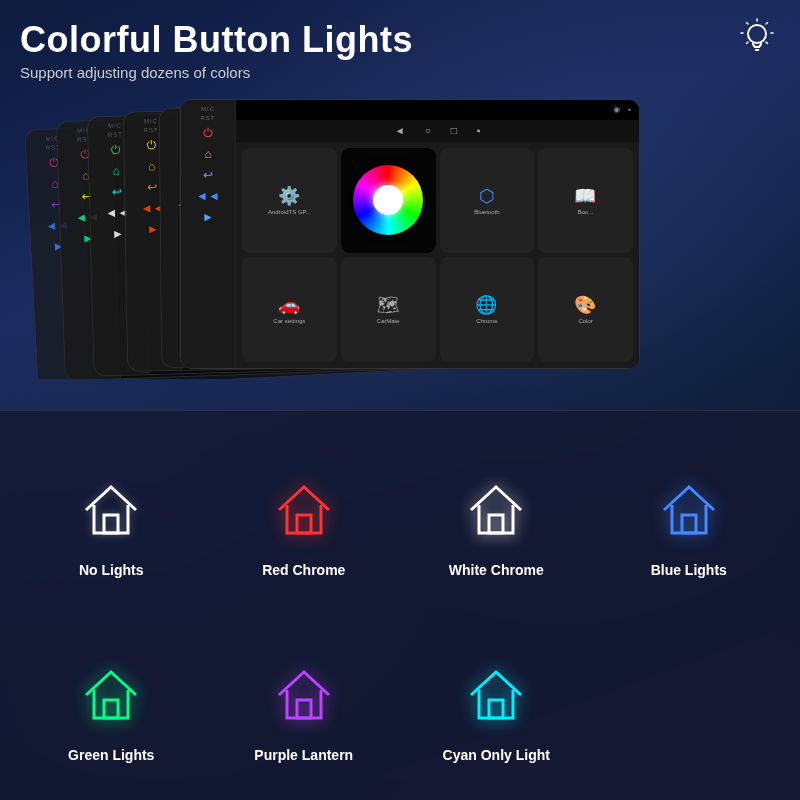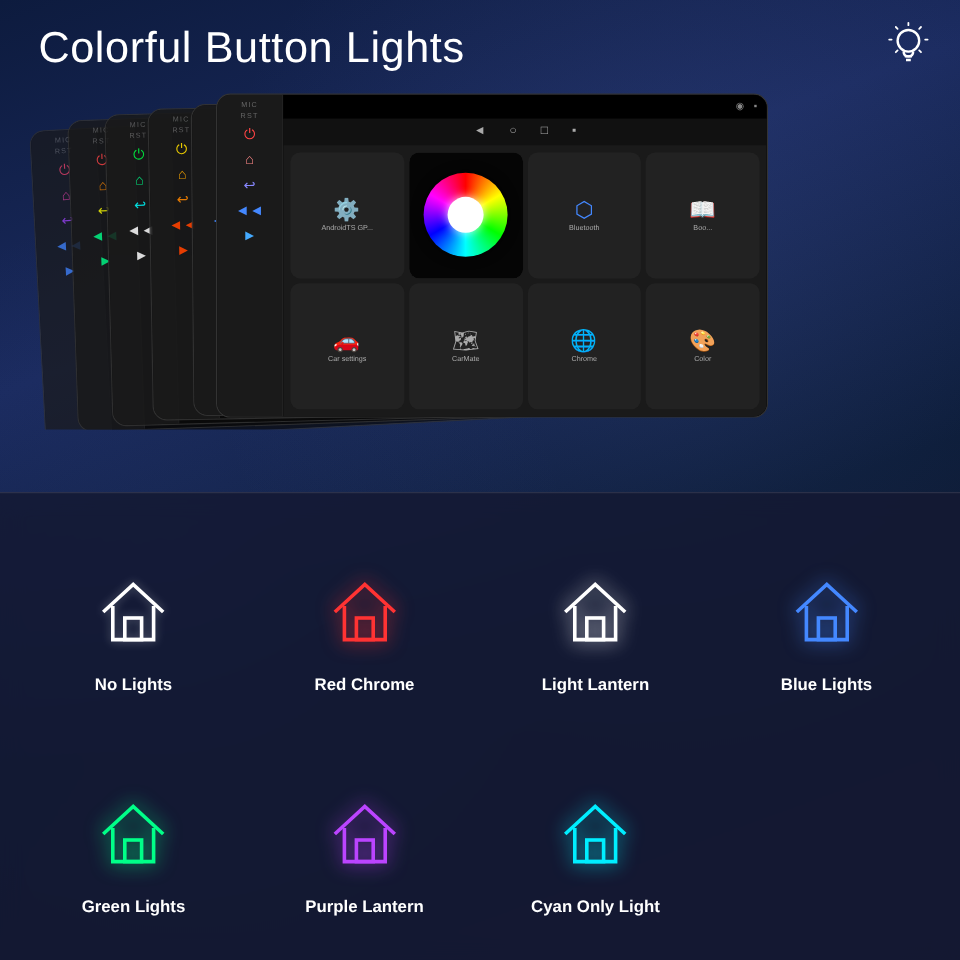--- a/index.html
+++ b/index.html
@@ -36,25 +36,24 @@
     }
 
     
     .header {
       padding: 20px 20px 8px 20px;
       position: relative;
     }
 
     .title {
       font-size: 36px;
-      font-weight: 400;
+      font-weight: 700;
       color: #ffffff;
       line-height: 1.1;
       letter-spacing: 0.5px;
-      margin-left: 12px;
     }
 
     .subtitle {
       font-size: 15px;
       color: #cccccc;
       margin-top: 4px;
       font-weight: 400;
     }
 
     .only-for {
@@ -326,20 +325,21 @@
     }
   </style>
 </head>
 <body>
 
 <div class="bg"></div>
 <div class="page">
 
   <div class="header">
     <div class="title">Colorful Button Lights</div>
+    <div class="subtitle">Support adjusting dozens of colors</div>
     <div class="bulb-icon">
       <svg width="42" height="42" viewBox="0 0 42 42" fill="none" xmlns="http://www.w3.org/2000/svg">
         <circle cx="21" cy="16" r="9" stroke="white" stroke-width="2" fill="none"></circle>
         <path d="M17 25 Q17 29 21 29 Q25 29 25 25" stroke="white" stroke-width="2" fill="none"></path>
         <line x1="18" y1="29" x2="24" y2="29" stroke="white" stroke-width="2"></line>
         <line x1="19" y1="32" x2="23" y2="32" stroke="white" stroke-width="2"></line>
 
         <line x1="21" y1="3" x2="21" y2="1" stroke="white" stroke-width="1.5" stroke-linecap="round"></line>
         <line x1="30" y1="6" x2="31.5" y2="4.5" stroke="white" stroke-width="1.5" stroke-linecap="round"></line>
         <line x1="35" y1="15" x2="37" y2="15" stroke="white" stroke-width="1.5" stroke-linecap="round"></line>
@@ -527,21 +527,21 @@
 
 
       <div class="light-item white-lantern">
         <div class="house-icon">
           <svg viewBox="0 0 70 70" fill="none" xmlns="http://www.w3.org/2000/svg" stroke="#ffffff" stroke-width="3">
             <polyline points="10,35 35,12 60,35" fill="none"></polyline>
             <polyline points="18,30 18,58 52,58 52,30" fill="none"></polyline>
             <rect x="28" y="40" width="14" height="18" fill="none"></rect>
           </svg>
         </div>
-        <div class="light-label">Light Lantern</div>
+        <div class="light-label">White Chrome</div>
       </div>
 
       <div class="light-item blue-lights">
         <div class="house-icon">
           <svg viewBox="0 0 70 70" fill="none" xmlns="http://www.w3.org/2000/svg" stroke="#4488ff" stroke-width="3">
             <polyline points="10,35 35,12 60,35" fill="none"></polyline>
             <polyline points="18,30 18,58 52,58 52,30" fill="none"></polyline>
             <rect x="28" y="40" width="14" height="18" fill="none"></rect>
           </svg>
         </div>

